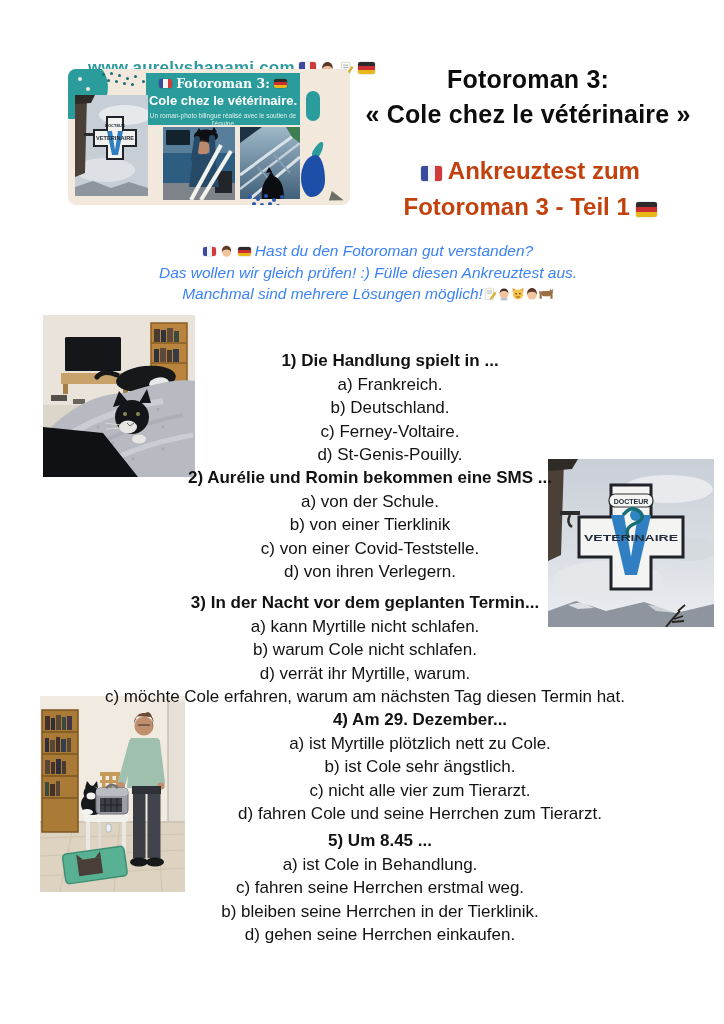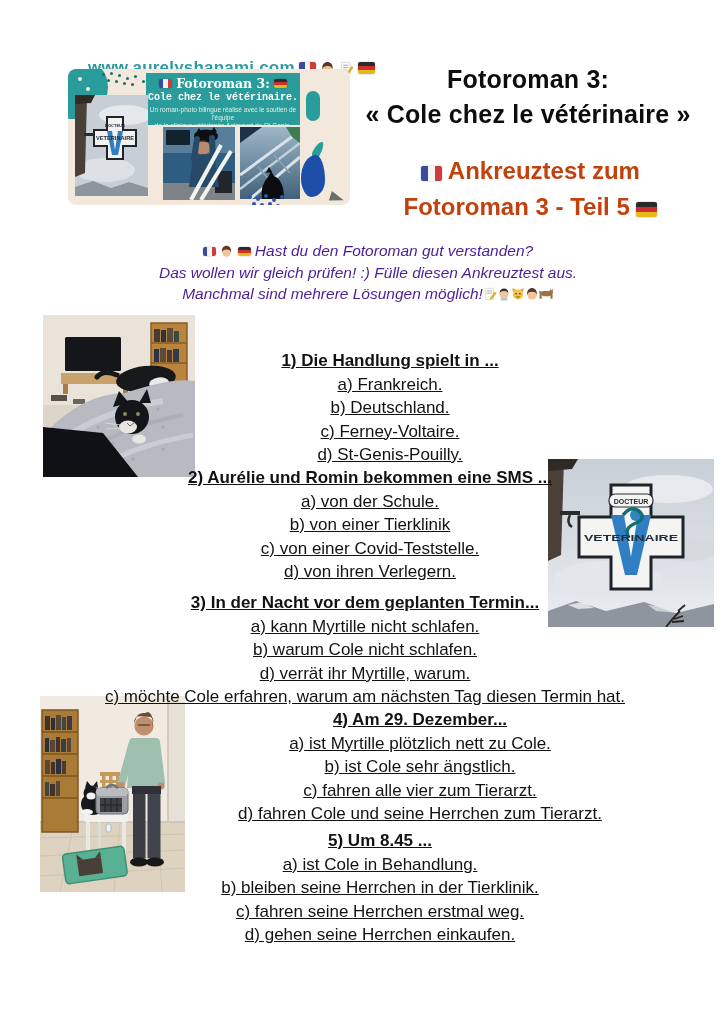--- a/index.html
+++ b/index.html
@@ -24,21 +24,21 @@
           border-radius:8px;overflow:hidden;}
   .b-blob-tl{position:absolute;left:-16px;top:-10px;width:56px;height:60px;background:#2a9c9b;
              border-radius:46% 54% 62% 38%;}
   .b-dot-w{position:absolute;width:4px;height:4px;border-radius:50%;background:#f2e8db;}
   .dots-a{position:absolute;left:34px;top:4px;width:3px;height:3px;border-radius:50%;background:#1e6f78;
           box-shadow:8px -1px 0 #1e6f78,16px 1px 0 #1e6f78,24px 4px 0 #1e6f78,32px 2px 0 #1e6f78,
                      5px 6px 0 #1e6f78,13px 7px 0 #1e6f78,21px 9px 0 #1e6f78,29px 10px 0 #1e6f78,40px 7px 0 #1e6f78;}
   .b-titlebox{position:absolute;left:78px;top:4px;width:154px;height:52px;background:#2a9c9b;
               text-align:center;color:#fff;}
   .b-t1{margin-top:4px;font-family:"DejaVu Serif",serif;font-weight:700;font-size:12.5px;line-height:14px;}
-  .b-t2{font-family:Liberation Mono, monospace;font-weight:700;font-size:10px;line-height:13px;}
+  .b-t2{font-family:Liberation Sans, sans-serif;font-weight:700;font-size:13px;line-height:19px;}
   .b-sub{margin-top:2px;font-size:6.5px;line-height:8px;color:#dff0ea;}
   .b-photo{position:absolute;display:block;}
   .b-capsule{position:absolute;left:238px;top:22px;width:14px;height:30px;background:#2a9c9b;border-radius:8px;}
   .b-leaf{position:absolute;left:246px;top:72px;width:8px;height:18px;background:#2a9c9b;
           border-radius:50% 50% 50% 50%/70% 70% 30% 30%;transform:rotate(28deg);}
   .b-blob-blue{position:absolute;left:233px;top:86px;width:24px;height:42px;background:#1d4fa8;
                border-radius:62% 38% 55% 45%/55% 60% 40% 45%;}
   .dots-b{position:absolute;left:180px;top:126px;width:4px;height:4px;border-radius:50%;background:#2b57b0;
           box-shadow:8px 2px 0 #2b57b0,16px -1px 0 #2b57b0,24px 3px 0 #2b57b0,32px 0 0 #2b57b0,
                      4px 7px 0 #2b57b0,12px 8px 0 #2b57b0,20px 7px 0 #2b57b0,28px 9px 0 #2b57b0;}
@@ -46,24 +46,24 @@
            border-top:5px solid transparent;border-bottom:5px solid transparent;transform:rotate(18deg);}
 
   
   .title-block{position:absolute;left:333px;top:62px;width:390px;text-align:center;
                font-weight:700;color:#0d0d0d;font-size:25px;line-height:35px;letter-spacing:.2px;}
   .subtitle-block{position:absolute;left:353px;top:153px;width:355px;text-align:center;
                   font-weight:700;color:#c2410c;font-size:24px;line-height:36px;}
 
   
   .intro{position:absolute;left:106px;top:240px;width:524px;text-align:center;font-style:italic;
-         font-size:15.5px;line-height:21.5px;color:#4c1d95;}
-
-  
-  .q{position:absolute;text-align:center;font-size:17px;line-height:23.5px;color:#121212;text-decoration:underline;}
+         font-size:15.5px;line-height:21.5px;color:#3b82f6;}
+
+  
+  .q{position:absolute;text-align:center;font-size:17px;line-height:23.5px;color:#121212;}
   .q-title{font-weight:700;}
   #q1{left:90px;top:349px;width:600px;}
   #q2{left:70px;top:466px;width:600px;}
   #q3{left:12px;top:591px;width:706px;}
   #q4{left:80px;top:708px;width:600px;padding-left:40px;}
   #q5{left:80px;top:829px;width:600px;}
 
   
   .photo{position:absolute;display:block;}
 </style>
@@ -176,21 +176,21 @@
     <div>Fotoroman 3:</div>
     <div>« Cole chez le vétérinaire »</div>
   </div>
 
   <div class="subtitle-block">
     <div>
       <span class="flag flag-md flag-fr"></span>
       <span>Ankreuztest zum</span>
     </div>
     <div>
-      <span>Fotoroman 3 - Teil 5</span>
+      <span>Fotoroman 3 - Teil 1</span>
       <span class="flag flag-md flag-de"></span>
     </div>
   </div>
 
   <div class="intro">
     <div>
       <span class="flag flag-xs flag-fr"></span>
       <svg class="emj" width="13" height="13" viewBox="0 0 16 16">
         <circle cx="8" cy="9" r="5.4" fill="#f2c49c"></circle>
         <path d="M2.4 9 C1.8 3.5 5 1 8 1 C11 1 14.2 3.5 13.6 9 C13 6.8 11.5 5.4 8 5.4 C4.5 5.4 3 6.8 2.4 9 Z" fill="#5b3a2a"></path>
@@ -434,25 +434,25 @@
     <div>a) kann Myrtille nicht schlafen.</div>
     <div>b) warum Cole nicht schlafen.</div>
     <div>d) verrät ihr Myrtille, warum.</div>
     <div>c) möchte Cole erfahren, warum am nächsten Tag diesen Termin hat.</div>
   </div>
 
   <div class="q" id="q4">
     <div class="q-title">4) Am 29. Dezember...</div>
     <div>a) ist Myrtille plötzlich nett zu Cole.</div>
     <div>b) ist Cole sehr ängstlich.</div>
-    <div>c) fahren alle vier zum Tierarzt.</div>
+    <div>c) nicht alle vier zum Tierarzt.</div>
     <div>d) fahren Cole und seine Herrchen zum Tierarzt.</div>
   </div>
 
   <div class="q" id="q5">
     <div class="q-title">5) Um 8.45 ...</div>
     <div>a) ist Cole in Behandlung.</div>
+    <div>c) fahren seine Herrchen erstmal weg.</div>
     <div>b) bleiben seine Herrchen in der Tierklinik.</div>
-    <div>c) fahren seine Herrchen erstmal weg.</div>
     <div>d) gehen seine Herrchen einkaufen.</div>
   </div>
 
 </div>
 
 </body></html>

